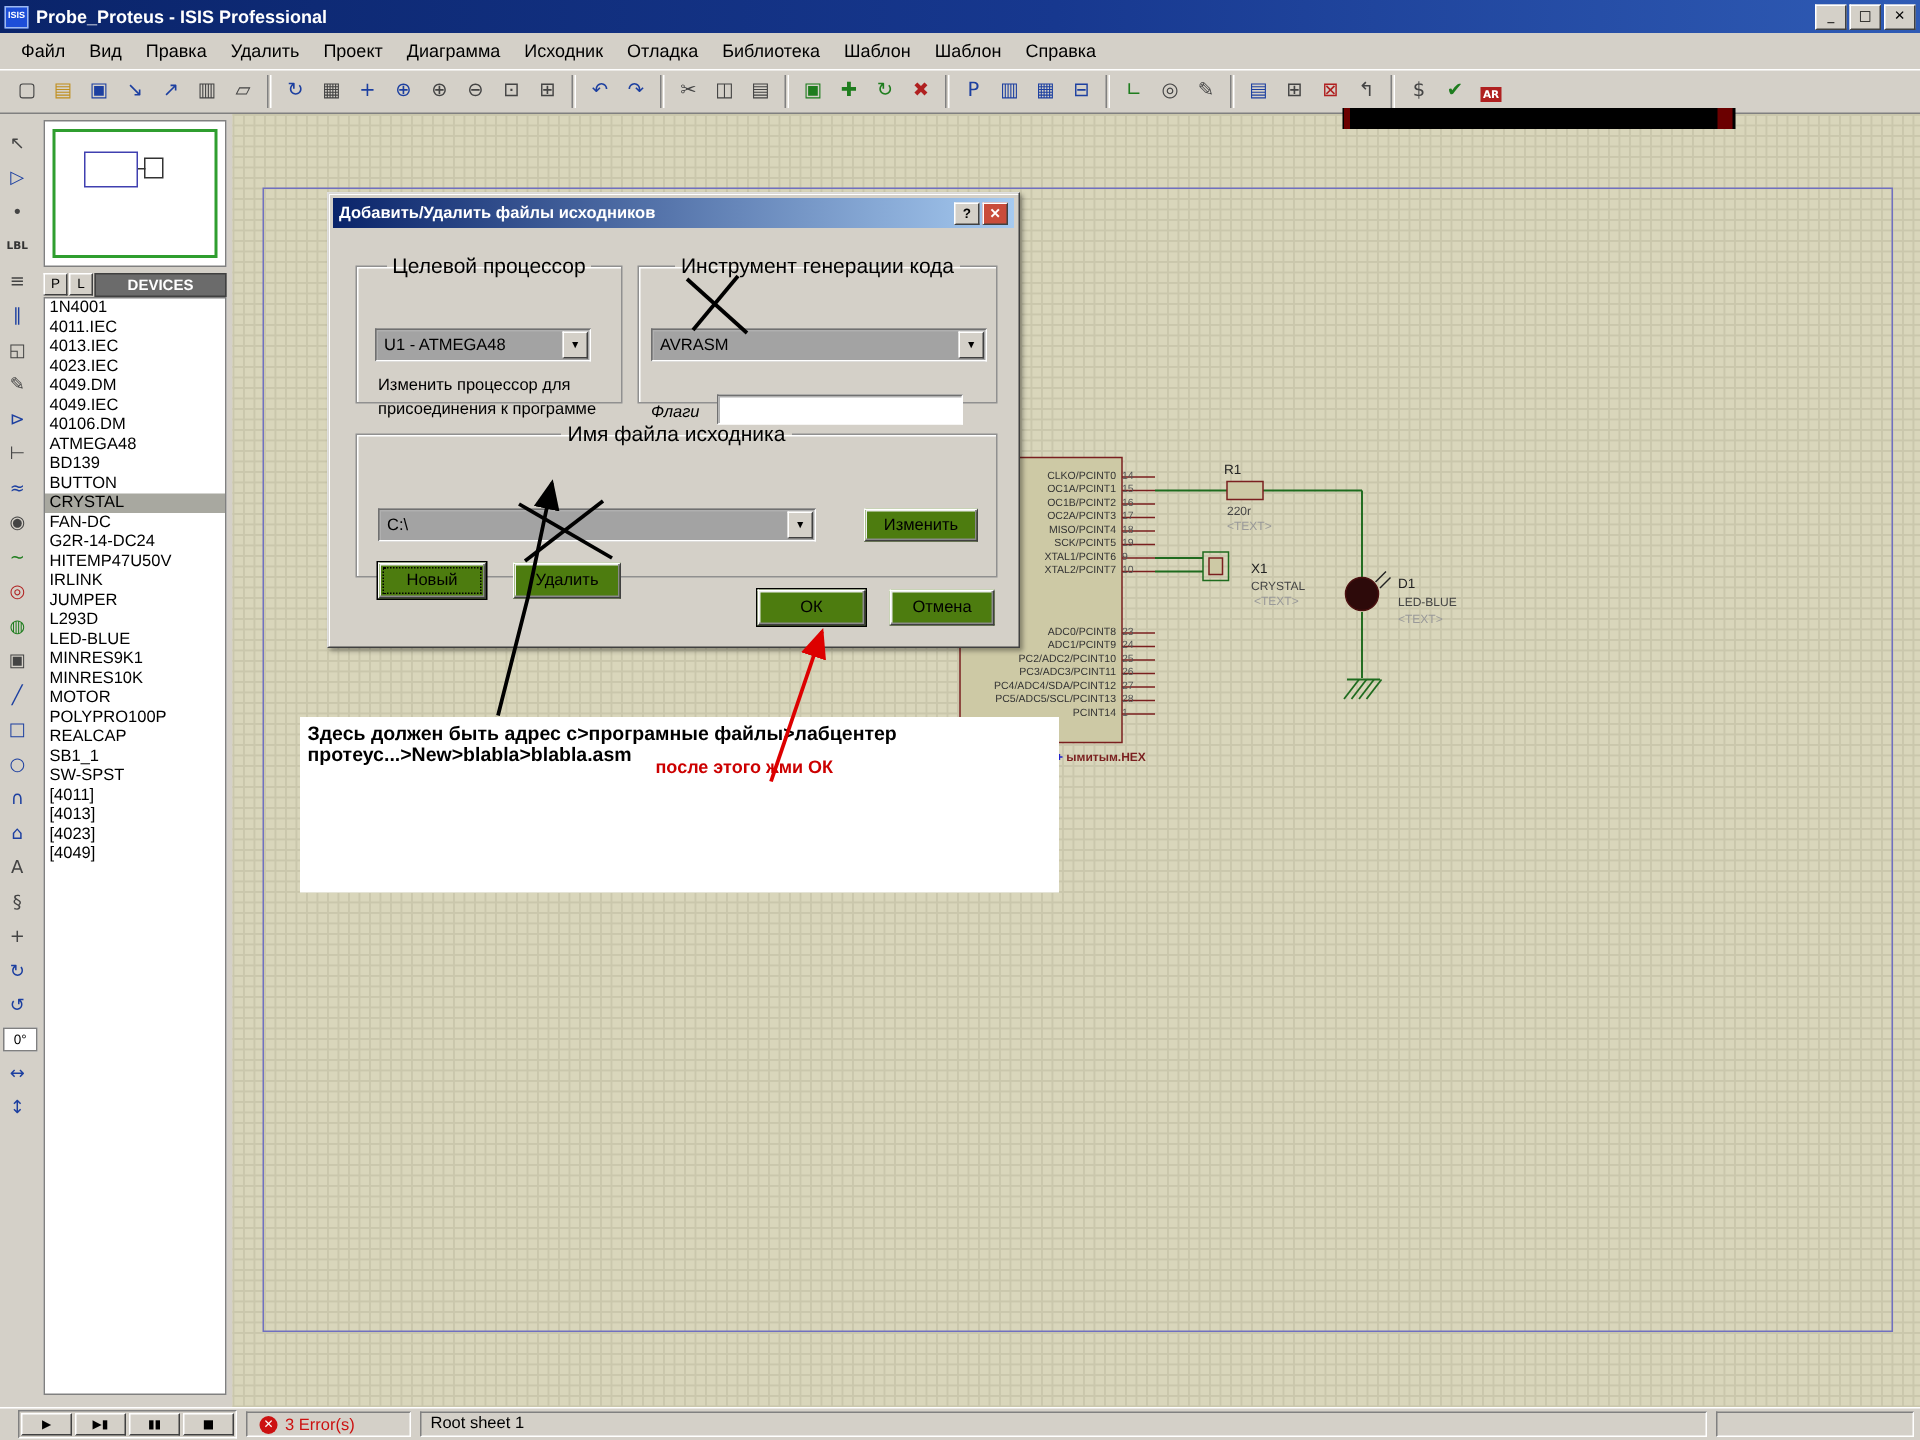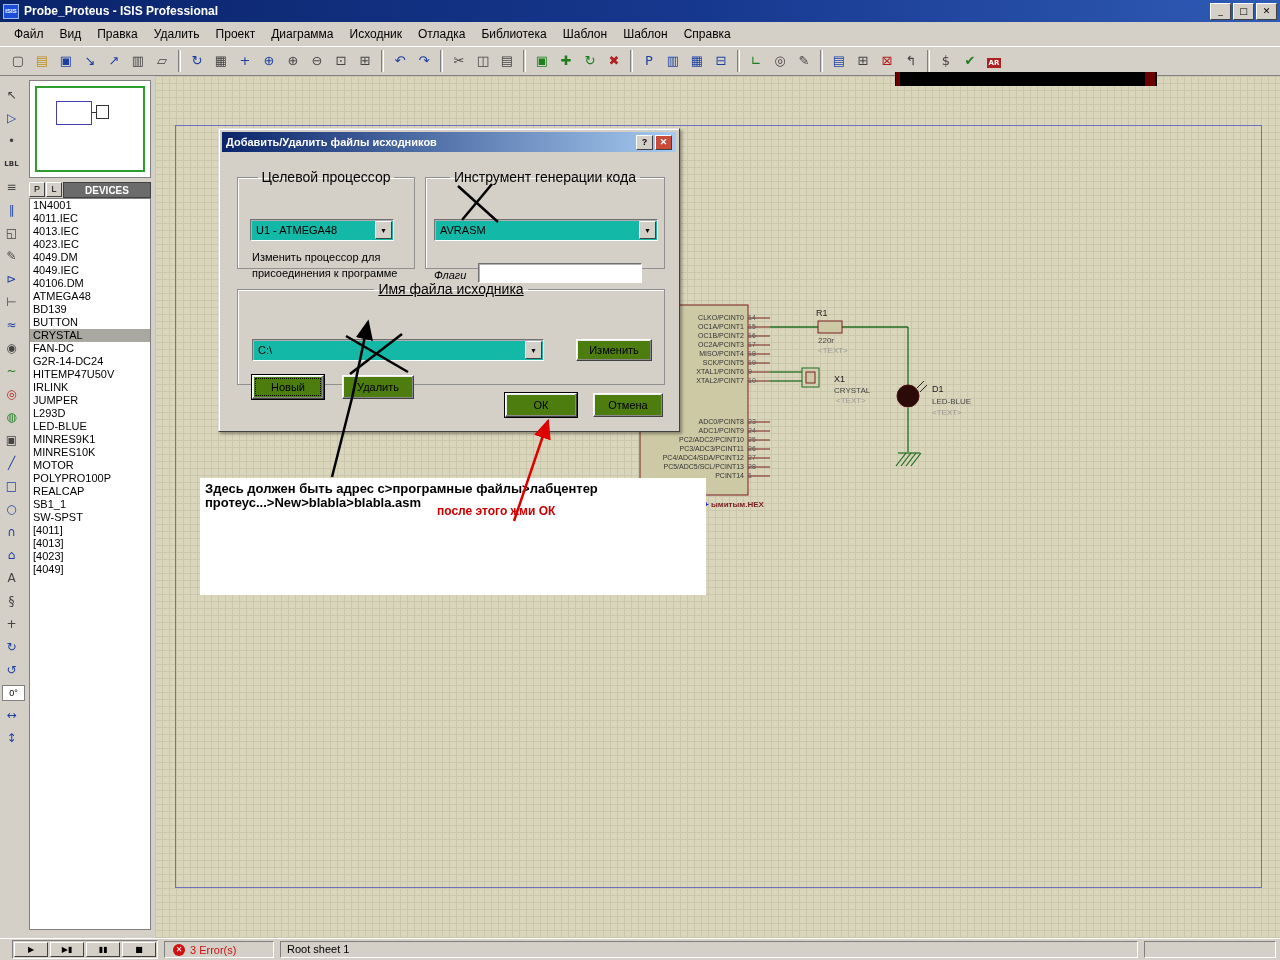--- a/index.html
+++ b/index.html
@@ -89,21 +89,21 @@
   .dlg-title { height:20px; margin:3px; background:linear-gradient(90deg,#0a246a,#a6caf0);
     display:flex; align-items:center; padding:0 4px; }
   .dlg-title-text { color:#fff; font-size:11px; font-weight:bold; flex:1; }
   .dlg-btn { width:17px; height:15px; font-size:9px; line-height:13px; text-align:center;
     background:#d4d0c8; border:1px solid; border-color:#fff #404040 #404040 #fff;
     margin-left:2px; padding:0; font-weight:bold; }
   .dlg-close { background:#c94c3b; color:#fff; }
   fieldset.grp { position:absolute; border:1px solid #909090; box-shadow:inset 1px 1px 0 #fff;
     margin:0; padding:0; }
   fieldset.grp legend { margin:16px auto; font-size:14px; padding:0 4px; }
-  .combo { position:absolute; height:22px; background:#14b8a6; border:1px solid;
+  .combo { position:absolute; height:22px; background:#a3a3a3; border:1px solid;
     border-color:#707070 #fff #fff #707070; box-shadow:inset 1px 1px 0 #b0b0b0;
     display:flex; align-items:center; font-size:11px; padding-left:5px; }
   .combo-arrow { margin-left:auto; width:17px; height:18px; background:#d4d0c8;
     border:1px solid; border-color:#fff #404040 #404040 #fff; font-size:7px;
     text-align:center; line-height:17px; margin-right:1px; }
   .hint { position:absolute; font-size:11px; line-height:16px; width:162px; color:#000; }
   .flags-label { position:absolute; font-size:11px; }
   .flags-input { position:absolute; height:20px; background:#fff; border:1px solid;
     border-color:#707070 #fff #fff #707070; box-shadow:inset 1px 1px 0 #b0b0b0; font-size:11px; }
   .pbtn { position:absolute; background:#4d7c0f; border:1px solid;
@@ -436,21 +436,21 @@
   <fieldset class="grp" style="left:206px;top:40px;width:240px;height:100px;">
     <legend>Инструмент генерации кода</legend>
     <div class="combo" style="left:8px;top:18px;width:224px;">
       <span>AVRASM</span>
       <span class="combo-arrow">▼</span>
     </div>
     <span class="flags-label" style="left:8px;top:68px;font-style:italic;">Флаги</span>
     <input class="flags-input" style="left: 52px; top: 62px; width: 164px;" value="">
   </fieldset>
 
-  <fieldset class="grp" style="left:18px;top:152px;width:428px;height:104px;text-decoration:underline;">
+  <fieldset class="grp" style="left:18px;top:152px;width:428px;height:104px;">
     <legend>Имя файла исходника</legend>
     <div class="combo" style="left:14px;top:26px;width:292px;">
       <span>C:\</span>
       <span class="combo-arrow">▼</span>
     </div>
     <button class="pbtn" style="left:338px;top:26px;width:76px;height:22px;">Изменить</button>
     <button class="pbtn focused" style="left:14px;top:62px;width:72px;height:24px;">Новый</button>
     <button class="pbtn" style="left:104px;top:62px;width:72px;height:24px;">Удалить</button>
   </fieldset>
 

